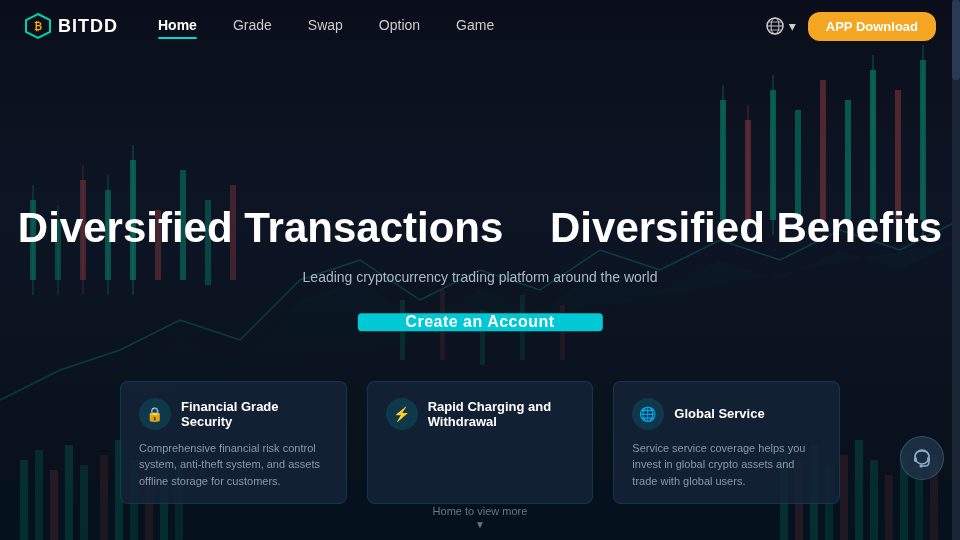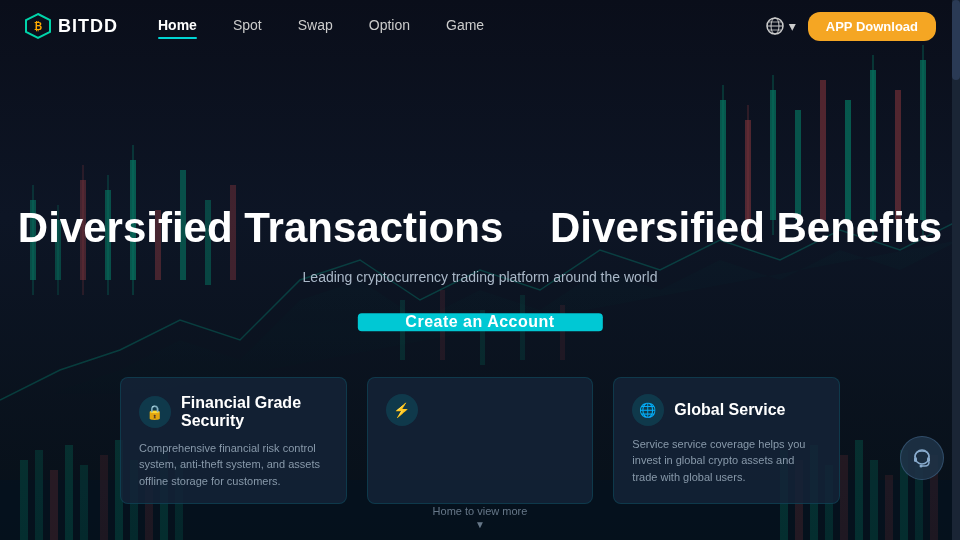--- a/index.html
+++ b/index.html
@@ -173,21 +173,21 @@
       height: 32px;
       border-radius: 50%;
       background: rgba(0, 200, 212, 0.15);
       display: flex;
       align-items: center;
       justify-content: center;
       font-size: 14px;
       flex-shrink: 0;
     }
     .card-title {
-      font-size: 16px;
+      font-size: 13px;
       font-weight: 600;
       color: #fff;
     }
     .card-desc {
       font-size: 11px;
       color: #8899aa;
       line-height: 1.5;
     }
 
     
@@ -328,21 +328,21 @@
   <header class="header">
     <div class="logo">
       <svg class="logo-icon" viewBox="0 0 28 28" xmlns="http://www.w3.org/2000/svg">
         <polygon points="14,2 26,8 26,20 14,26 2,20 2,8" fill="none" stroke="#00d4aa" stroke-width="2"></polygon>
         <text x="14" y="18" text-anchor="middle" fill="#ffaa00" font-size="10" font-weight="bold">₿</text>
       </svg>
       <span class="logo-text">BITDD</span>
     </div>
     <nav class="nav">
       <span class="nav-item active">Home</span>
-      <span class="nav-item">Spot</span>
+      <span class="nav-item">Grade</span>
       <span class="nav-item">Swap</span>
       <span class="nav-item">Option</span>
       <span class="nav-item">Game</span>
     </nav>
     <div class="header-right">
       <button class="globe-btn">
         <svg class="globe-svg" viewBox="0 0 20 20" xmlns="http://www.w3.org/2000/svg">
           <circle cx="10" cy="10" r="8" fill="none" stroke="#ccc" stroke-width="1.5"></circle>
           <ellipse cx="10" cy="10" rx="4" ry="8" fill="none" stroke="#ccc" stroke-width="1"></ellipse>
           <line x1="2" y1="10" x2="18" y2="10" stroke="#ccc" stroke-width="1"></line>
@@ -369,20 +369,21 @@
     <div class="card">
       <div class="card-header">
         <div class="card-icon">🔒</div>
         <span class="card-title">Financial Grade Security</span>
       </div>
       <p class="card-desc">Comprehensive financial risk control system, anti-theft system, and assets offline storage for customers.</p>
     </div>
     <div class="card">
       <div class="card-header">
         <div class="card-icon">⚡</div>
+        <span class="card-title">Rapid Charging and Withdrawal</span>
       </div>
     </div>
     <div class="card">
       <div class="card-header">
         <div class="card-icon">🌐</div>
         <span class="card-title">Global Service</span>
       </div>
       <p class="card-desc">Service service coverage helps you invest in global crypto assets and trade with global users.</p>
     </div>
   </div>

